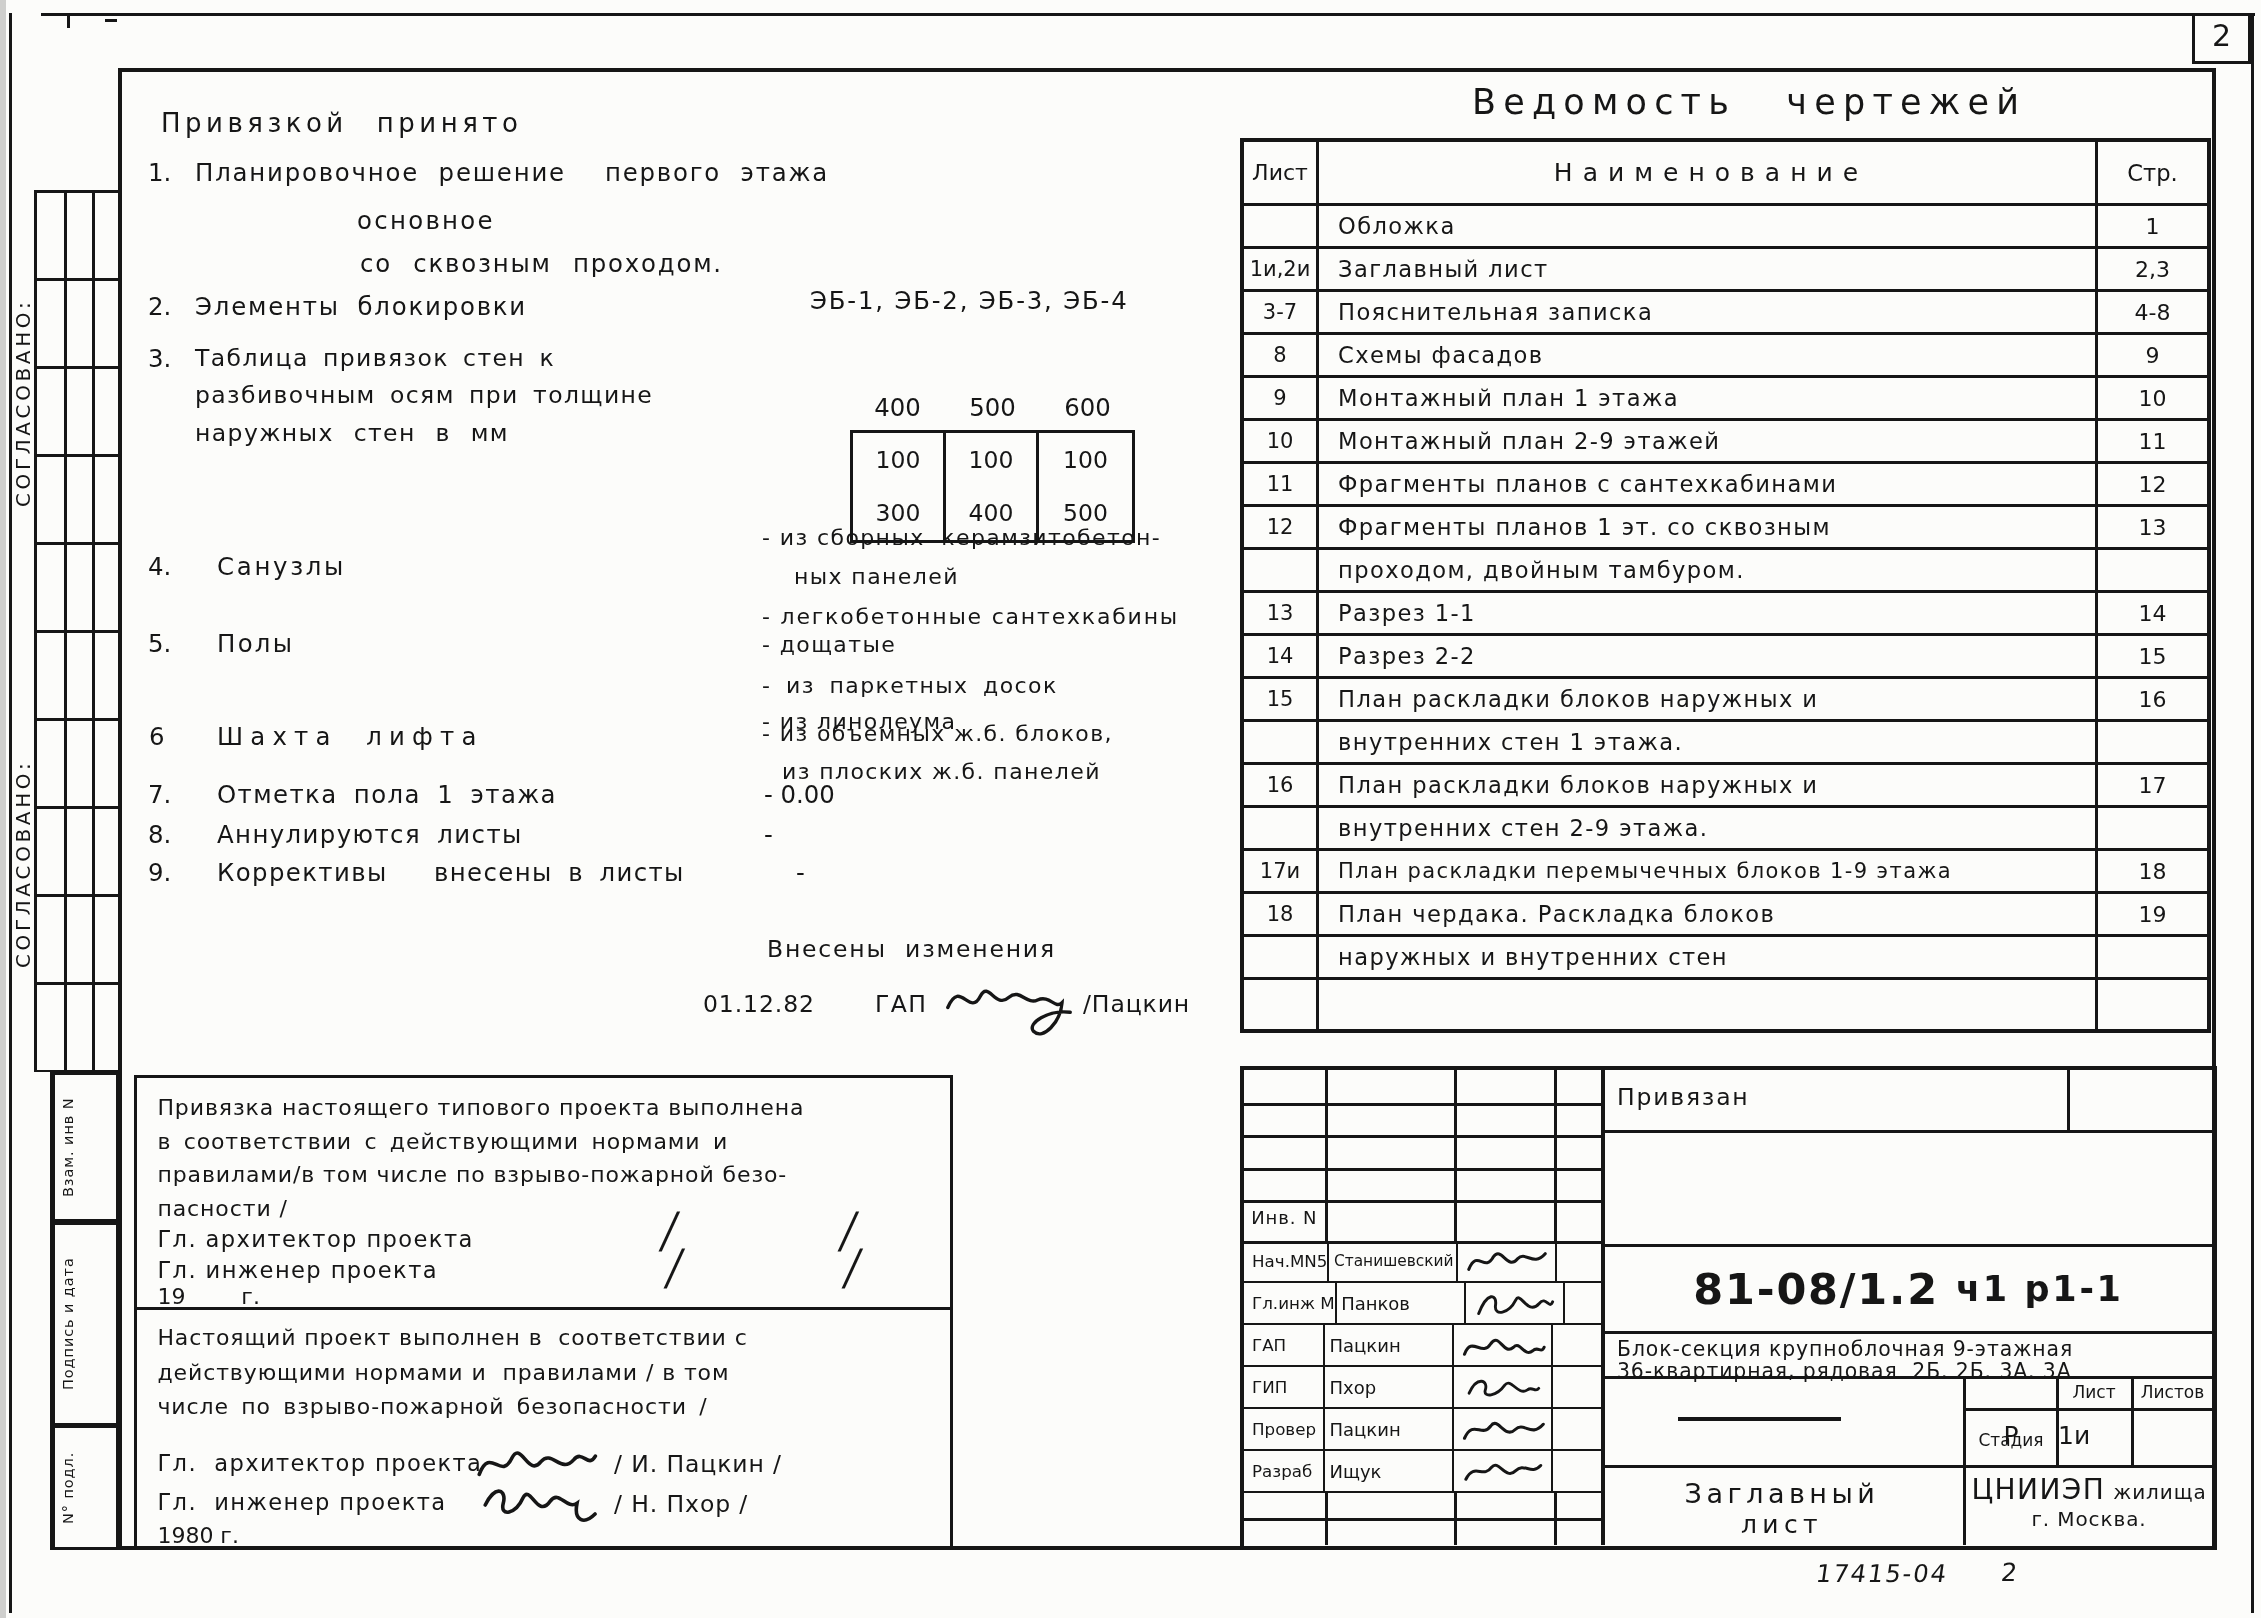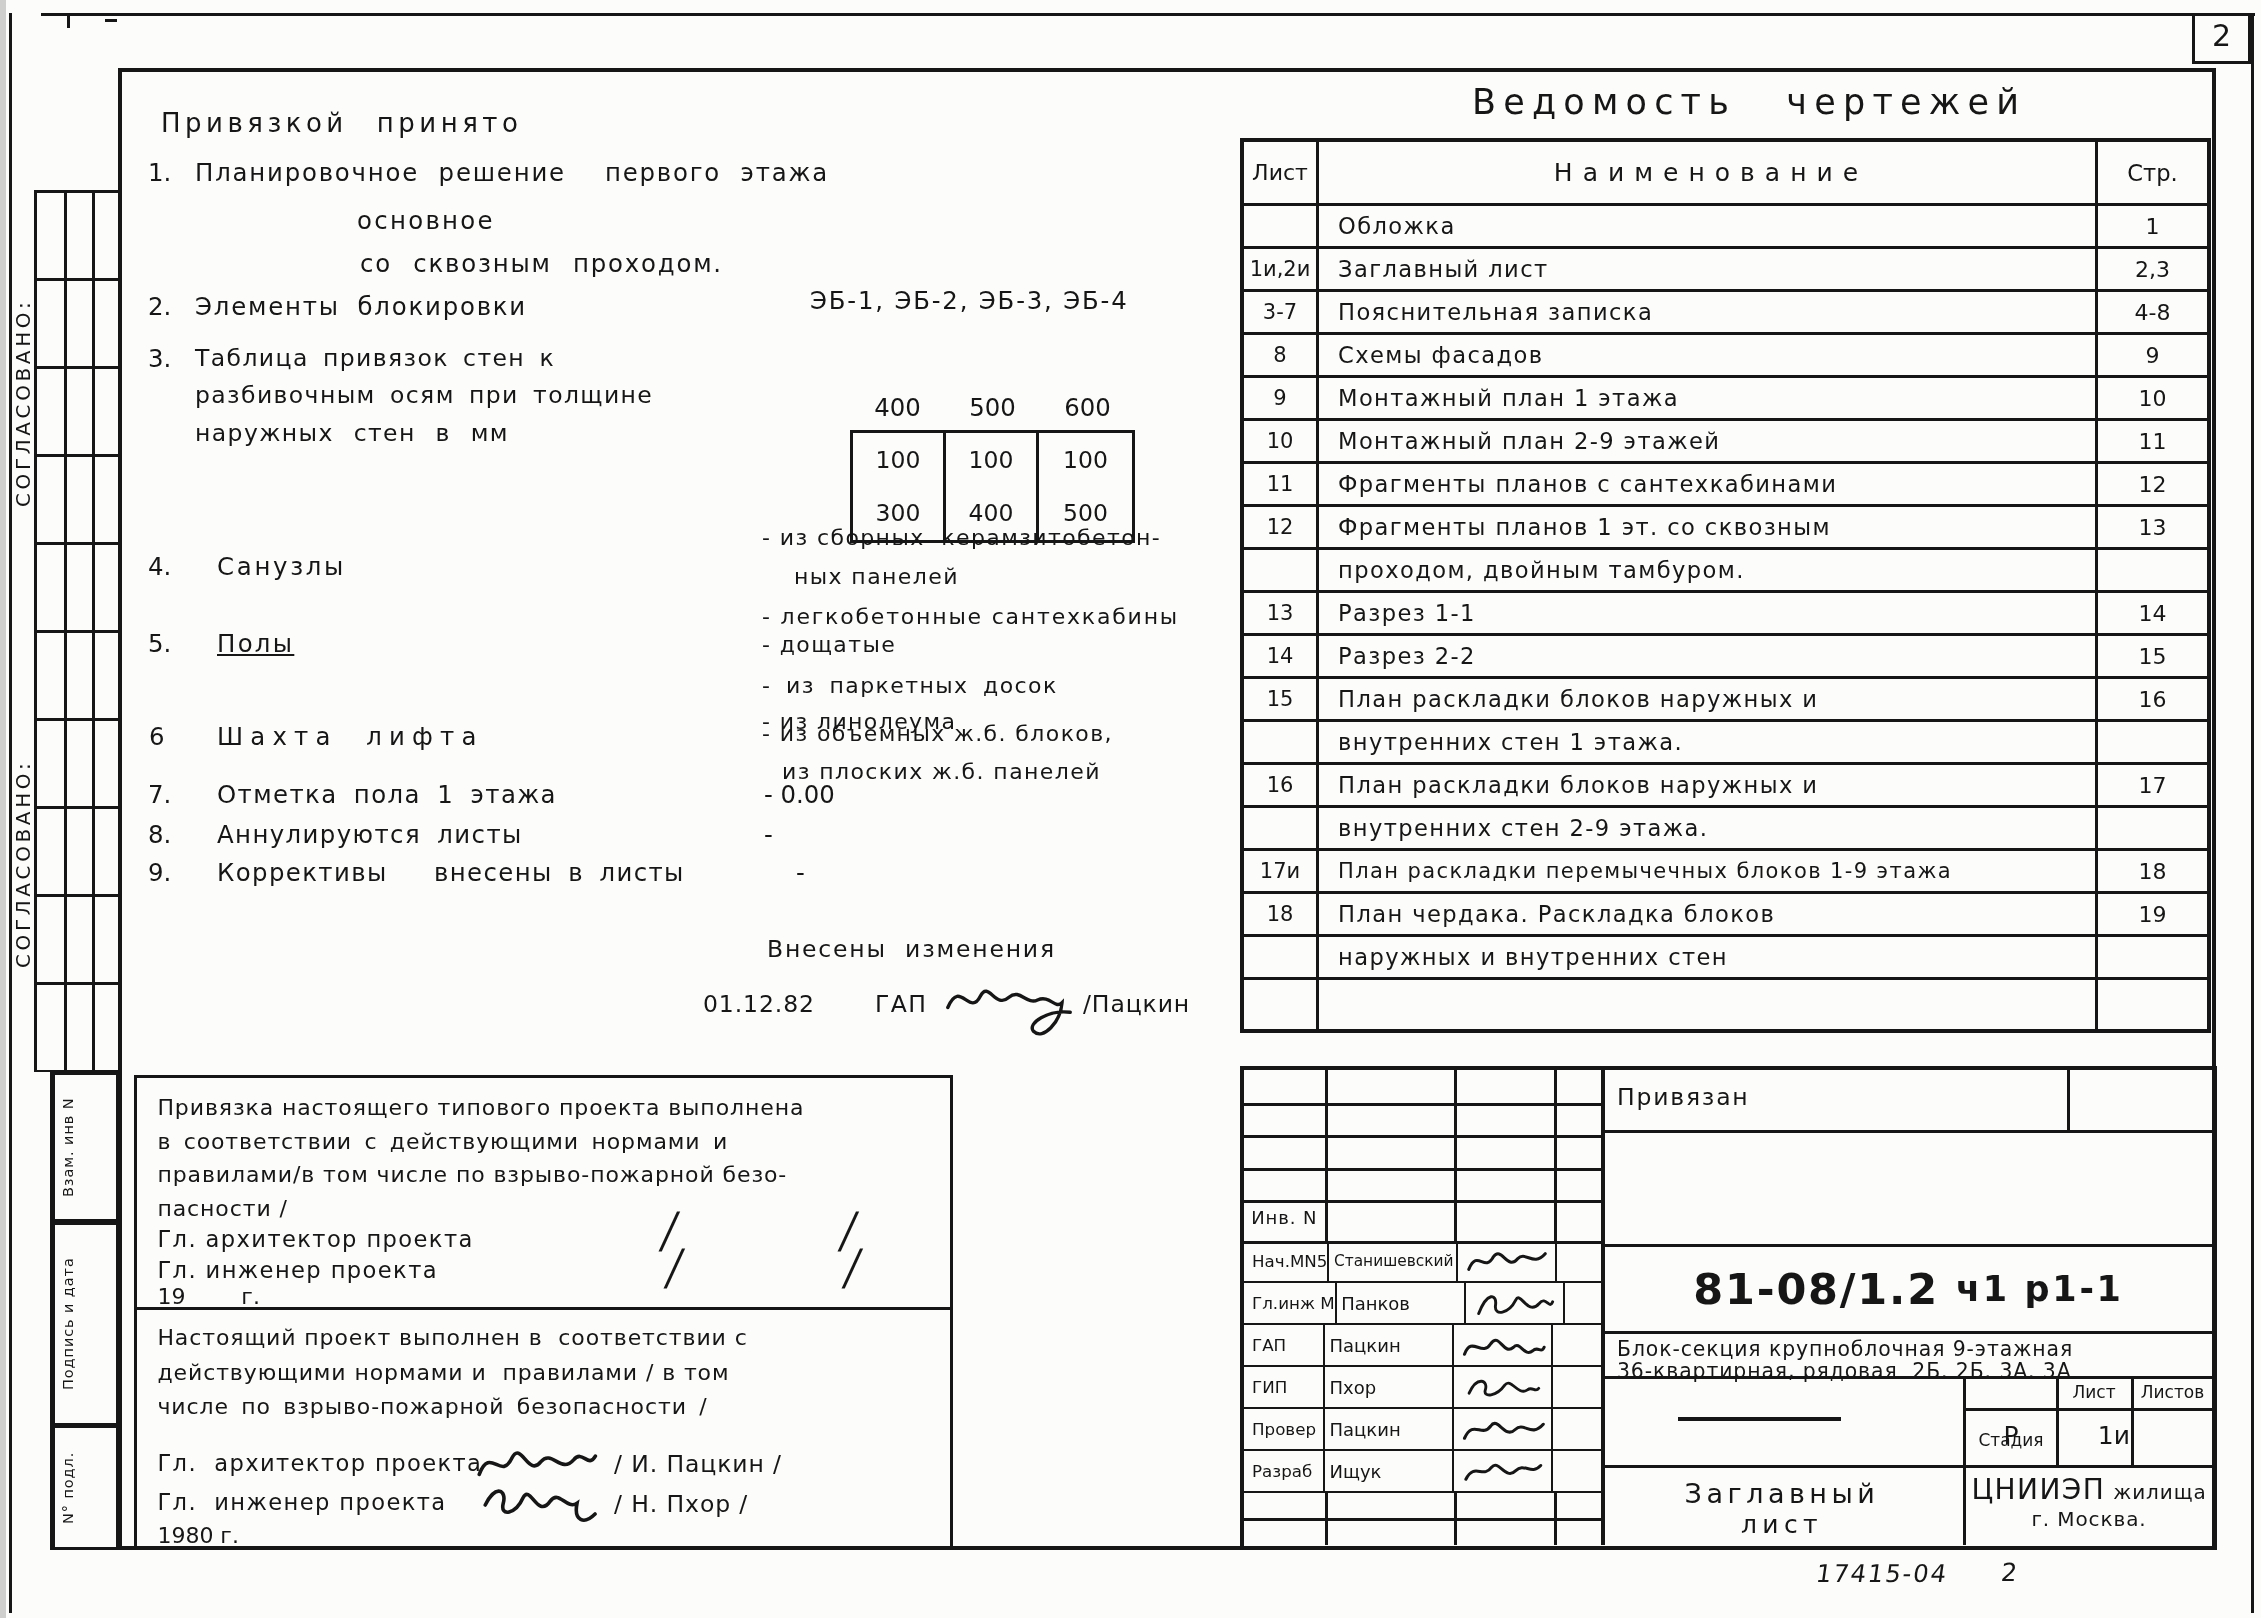--- a/index.html
+++ b/index.html
@@ -122,21 +122,21 @@
     <div class="wcell">500</div>
   </div>
 
   <div class="t" style="left:148px;top:553px;font-size:24.4px;">4.</div>
   <div class="t" style="left:217px;top:553px;font-size:24.4px;letter-spacing:2.7px;">Санузлы</div>
   <div class="t" style="left:762px;top:525px;font-size:22px;letter-spacing:1.4px;">- из сборных  керамзитобетон-</div>
   <div class="t" style="left:794px;top:564px;font-size:22px;letter-spacing:1.4px;">ных панелей</div>
   <div class="t" style="left:762px;top:604px;font-size:22px;letter-spacing:1.8px;">- легкобетонные сантехкабины</div>
 
   <div class="t" style="left:148px;top:630px;font-size:24.4px;">5.</div>
-  <div class="t" style="left:217px;top:630px;font-size:24.4px;letter-spacing:2.3px;text-decoration:underline;">Полы</div>
+  <div class="t" style="left:217px;top:630px;font-size:24.4px;letter-spacing:2.3px;">Полы</div>
   <div class="t" style="left:762px;top:632px;font-size:22px;letter-spacing:1.4px;">- дощатые</div>
   <div class="t" style="left:762px;top:673px;font-size:22px;letter-spacing:1.4px;word-spacing:6.3px;">- из паркетных досок</div>
   <div class="t" style="left:762px;top:709px;font-size:22px;letter-spacing:1.4px;">- из линолеума</div>
 
   <div class="t" style="left:149px;top:723px;font-size:24.4px;">6</div>
   <div class="t" style="left:217px;top:723px;font-size:24.4px;letter-spacing:7.2px;word-spacing:13.6px;">Шахта лифта</div>
   <div class="t" style="left:762px;top:721px;font-size:22px;letter-spacing:1.4px;">- из объемных ж.б. блоков,</div>
   <div class="t" style="left:782px;top:759px;font-size:22px;letter-spacing:1.4px;">из плоских ж.б. панелей</div>
 
   <div class="t" style="left:148px;top:781px;font-size:24.4px;">7.</div>
@@ -393,21 +393,21 @@
     <div class="ln" style="left:357px;top:306px;width:611px;height:3.2px;"></div>
 
     <div class="ln" style="left:719px;top:306px;width:3.2px;height:89px;"></div>
     <div class="t" style="left:722px;top:313px;width:90px;text-align:center;font-size:17px;margin-top:48px;">Стадия</div>
     <div class="t" style="left:814px;top:313px;width:72px;text-align:center;font-size:17px;">Лист</div>
     <div class="t" style="left:890px;top:313px;width:77px;text-align:center;font-size:17px;">Листов</div>
     <div class="ln" style="left:719px;top:338px;width:249px;height:2.7px;"></div>
     <div class="ln" style="left:812px;top:306px;width:2.7px;height:89px;"></div>
     <div class="ln" style="left:887px;top:306px;width:2.7px;height:89px;"></div>
     <div class="t" style="left:722px;top:352px;width:90px;text-align:center;font-size:25px;">Р</div>
-    <div class="t" style="left:814px;top:352px;width:72px;text-align:right;font-size:25px;">1и</div>
+    <div class="t" style="left:814px;top:352px;width:72px;text-align:left;font-size:25px;">1и</div>
     <div class="t" style="left:890px;top:352px;width:77px;text-align:center;font-size:25px;"></div>
     <div class="ln" style="left:434px;top:347px;width:163px;height:4.1px;"></div>
     <div class="ln" style="left:357px;top:395px;width:611px;height:3.2px;"></div>
 
     <div class="t" style="left:357px;top:408px;width:362px;text-align:center;font-size:27px;letter-spacing:4.5px;">Заглавный</div>
     <div class="t" style="left:357px;top:441px;width:362px;text-align:center;font-size:25px;letter-spacing:5.4px;">лист</div>
     <div class="ln" style="left:719px;top:395px;width:3.2px;height:80px;"></div>
     <div style="position:absolute;left:722px;top:403px;width:246px;display:flex;align-items:baseline;justify-content:center;gap:8.1px;">
       <span style="font-size:28px;letter-spacing:1.4px;">ЦНИИЭП</span>
       <span style="font-size:20px;letter-spacing:0.9px;">жилища</span>

